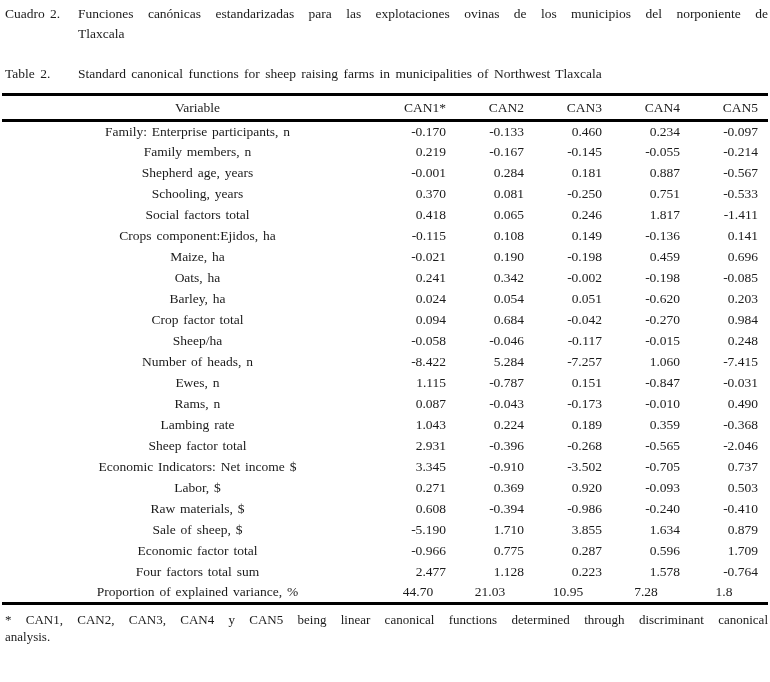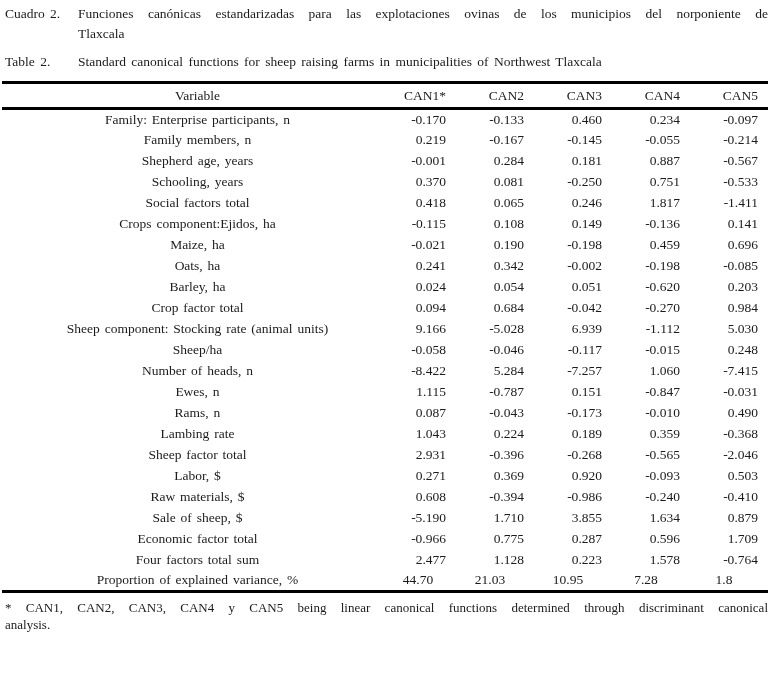--- a/index.html
+++ b/index.html
@@ -10,21 +10,21 @@
   }
   .page { box-sizing: border-box; width: 770px; padding: 4px 2px 0 2px; font-family: Liberation Serif, serif; }
 
   
   .hang { display: flex; align-items: flex-start; padding-left: 3px;
           font-size: 13.5px; line-height: 20px; word-spacing: 2px; }
   .hang-label { flex: 0 0 73px; }
   .hang-text { flex: 1 1 auto; min-width: 0; }
   .just { text-align: justify; text-align-last: justify; }
   .nowrap { white-space: nowrap; }
-  .title-en { margin-top: 8px; }
+  .title-en { margin-top: 20px; }
 
   
   table.canon {
     width: 766px; margin-top: 9px;
     border-collapse: collapse; table-layout: fixed;
     border-top: 3px solid #000; border-bottom: 3px solid #000;
     font-size: 13.5px; word-spacing: 1.5px;
   }
   col.c-label { width: 388px; }
   col.c-can1  { width: 66px; }
@@ -153,28 +153,20 @@
         </tr>
         <tr>
           <td class="lbl">Crop factor total</td>
           <td class="num">0.094</td>
           <td class="num">0.684</td>
           <td class="num">-0.042</td>
           <td class="num">-0.270</td>
           <td class="num">0.984</td>
         </tr>
         <tr>
-          <td class="lbl">Sheep component: Stocking rate (animal units)</td>
-          <td class="num">9.166</td>
-          <td class="num">-5.028</td>
-          <td class="num">6.939</td>
-          <td class="num">-1.112</td>
-          <td class="num">5.030</td>
-        </tr>
-        <tr>
           <td class="lbl">Sheep/ha</td>
           <td class="num">-0.058</td>
           <td class="num">-0.046</td>
           <td class="num">-0.117</td>
           <td class="num">-0.015</td>
           <td class="num">0.248</td>
         </tr>
         <tr>
           <td class="lbl">Number of heads, n</td>
           <td class="num">-8.422</td>
@@ -207,20 +199,28 @@
           <td class="num">0.359</td>
           <td class="num">-0.368</td>
         </tr>
         <tr>
           <td class="lbl">Sheep factor total</td>
           <td class="num">2.931</td>
           <td class="num">-0.396</td>
           <td class="num">-0.268</td>
           <td class="num">-0.565</td>
           <td class="num">-2.046</td>
+        </tr>
+        <tr>
+          <td class="lbl">Economic Indicators: Net income $</td>
+          <td class="num">3.345</td>
+          <td class="num">-0.910</td>
+          <td class="num">-3.502</td>
+          <td class="num">-0.705</td>
+          <td class="num">0.737</td>
         </tr>
         <tr>
           <td class="lbl">Labor, $</td>
           <td class="num">0.271</td>
           <td class="num">0.369</td>
           <td class="num">0.920</td>
           <td class="num">-0.093</td>
           <td class="num">0.503</td>
         </tr>
         <tr>

